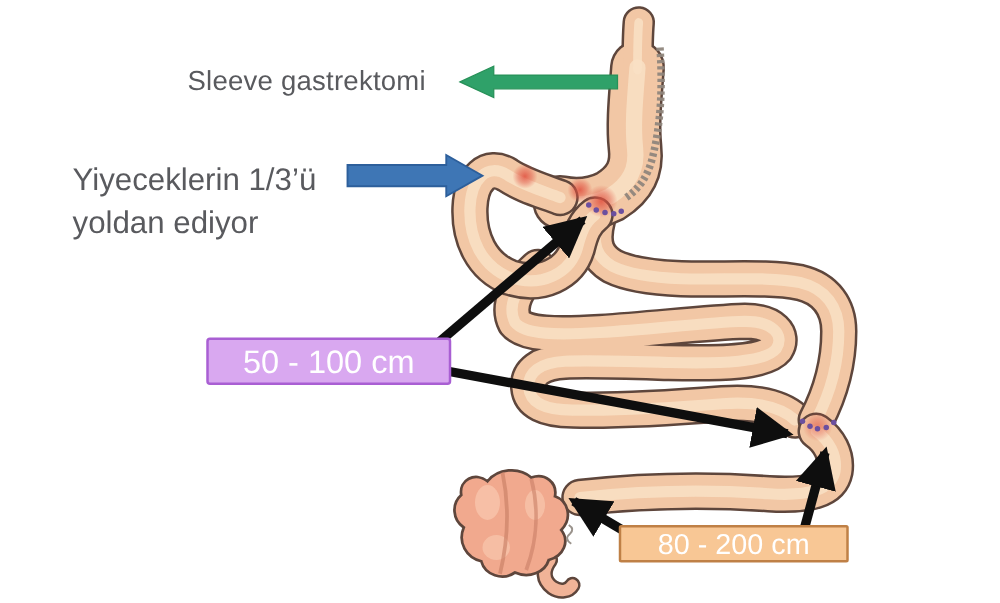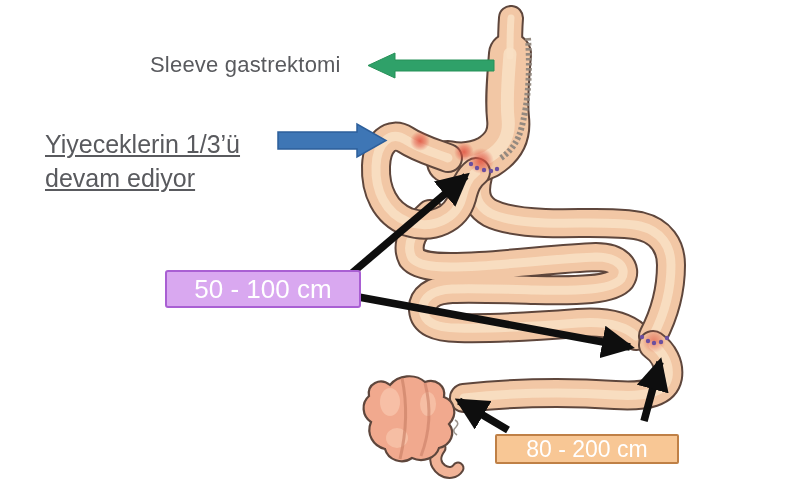--- a/index.html
+++ b/index.html
@@ -5,32 +5,32 @@
   html,body{margin:0;padding:0;background:#fff;}
   .stage{
     position:relative;width:800px;height:482px;overflow:hidden;
     background:var(--c-background,#fff);
     font-family:"Liberation Sans", sans-serif;
     border-radius:27px;
   }
   .stage svg{position:absolute;left:0;top:0;}
   .txt{position:absolute;color:var(--c-text,#595a5e);}
   .title-label{left:150px;top:52px;font-size:22px;line-height:26px;letter-spacing:.2px;}
-  .desc-label{left:45px;top:127px;font-size:25px;line-height:34px;text-decoration:underline;}
+  .desc-label{left:58px;top:127px;font-size:25px;line-height:34px;}
   .range-box{
     position:absolute;display:flex;align-items:center;justify-content:center;
     color:var(--c-box-text,#fff);box-sizing:border-box;
   }
   .range-box.purple{
     left:165px;top:270px;width:196px;height:38px;font-size:26px;
     background:var(--c-purple-box-fill,#d9a8f0);
     border:2.5px solid var(--c-purple-box-border,#a95fd3);border-radius:3px;
   }
   .range-box.orange{
-    left:495px;top:434px;width:184px;height:30px;font-size:23px;
+    left:495px;top:420px;width:184px;height:30px;font-size:23px;
     background:var(--c-orange-box-fill,#f8c795);
     border:2px solid var(--c-orange-box-border,#bf8046);border-radius:2px;
   }
   
   .tube-o{fill:none;stroke:var(--c-bowel-outline,#5e463c);stroke-linecap:round;stroke-linejoin:round;}
   .tube-f{fill:none;stroke:var(--c-bowel-fill,#f2c7a5);stroke-linecap:round;stroke-linejoin:round;}
   .tube-h{fill:none;stroke:var(--c-bowel-highlight,#f9e0c4);stroke-linecap:round;stroke-linejoin:round;opacity:.85;}
   .staple{fill:none;stroke:var(--c-staple-line,#8f867c);stroke-linecap:butt;opacity:.95;}
   .suture{fill:var(--c-suture,#6b4f9f);}
   .blk{stroke:var(--c-black-arrow,#0e0e0e);stroke-width:7.5;}
@@ -154,21 +154,21 @@
 
     <polygon points="368,65.5 395,53 395,60 494,60 494,71 395,71 395,78" style="fill:var(--c-green-arrow,#2fa169);stroke:var(--c-green-arrow-border,#279158);stroke-width:1"></polygon>
 
     <polygon points="278,132 357,132 357,124 386,140.5 357,157 357,149 278,149" style="fill:var(--c-blue-arrow,#3e76b5);stroke:var(--c-blue-arrow-border,#2d5f9b);stroke-width:1.5"></polygon>
   </svg>
 
   <div class="txt title-label">Sleeve gastrektomi</div>
 
   <div class="txt desc-label">
     <div>Yiyeceklerin 1/3’ü</div>
-    <div>devam ediyor</div>
+    <div>yoldan ediyor</div>
   </div>
 
   <div class="range-box purple">
     <span>50 - 100 cm</span>
   </div>
 
   <div class="range-box orange">
     <span>80 - 200 cm</span>
   </div>
 

